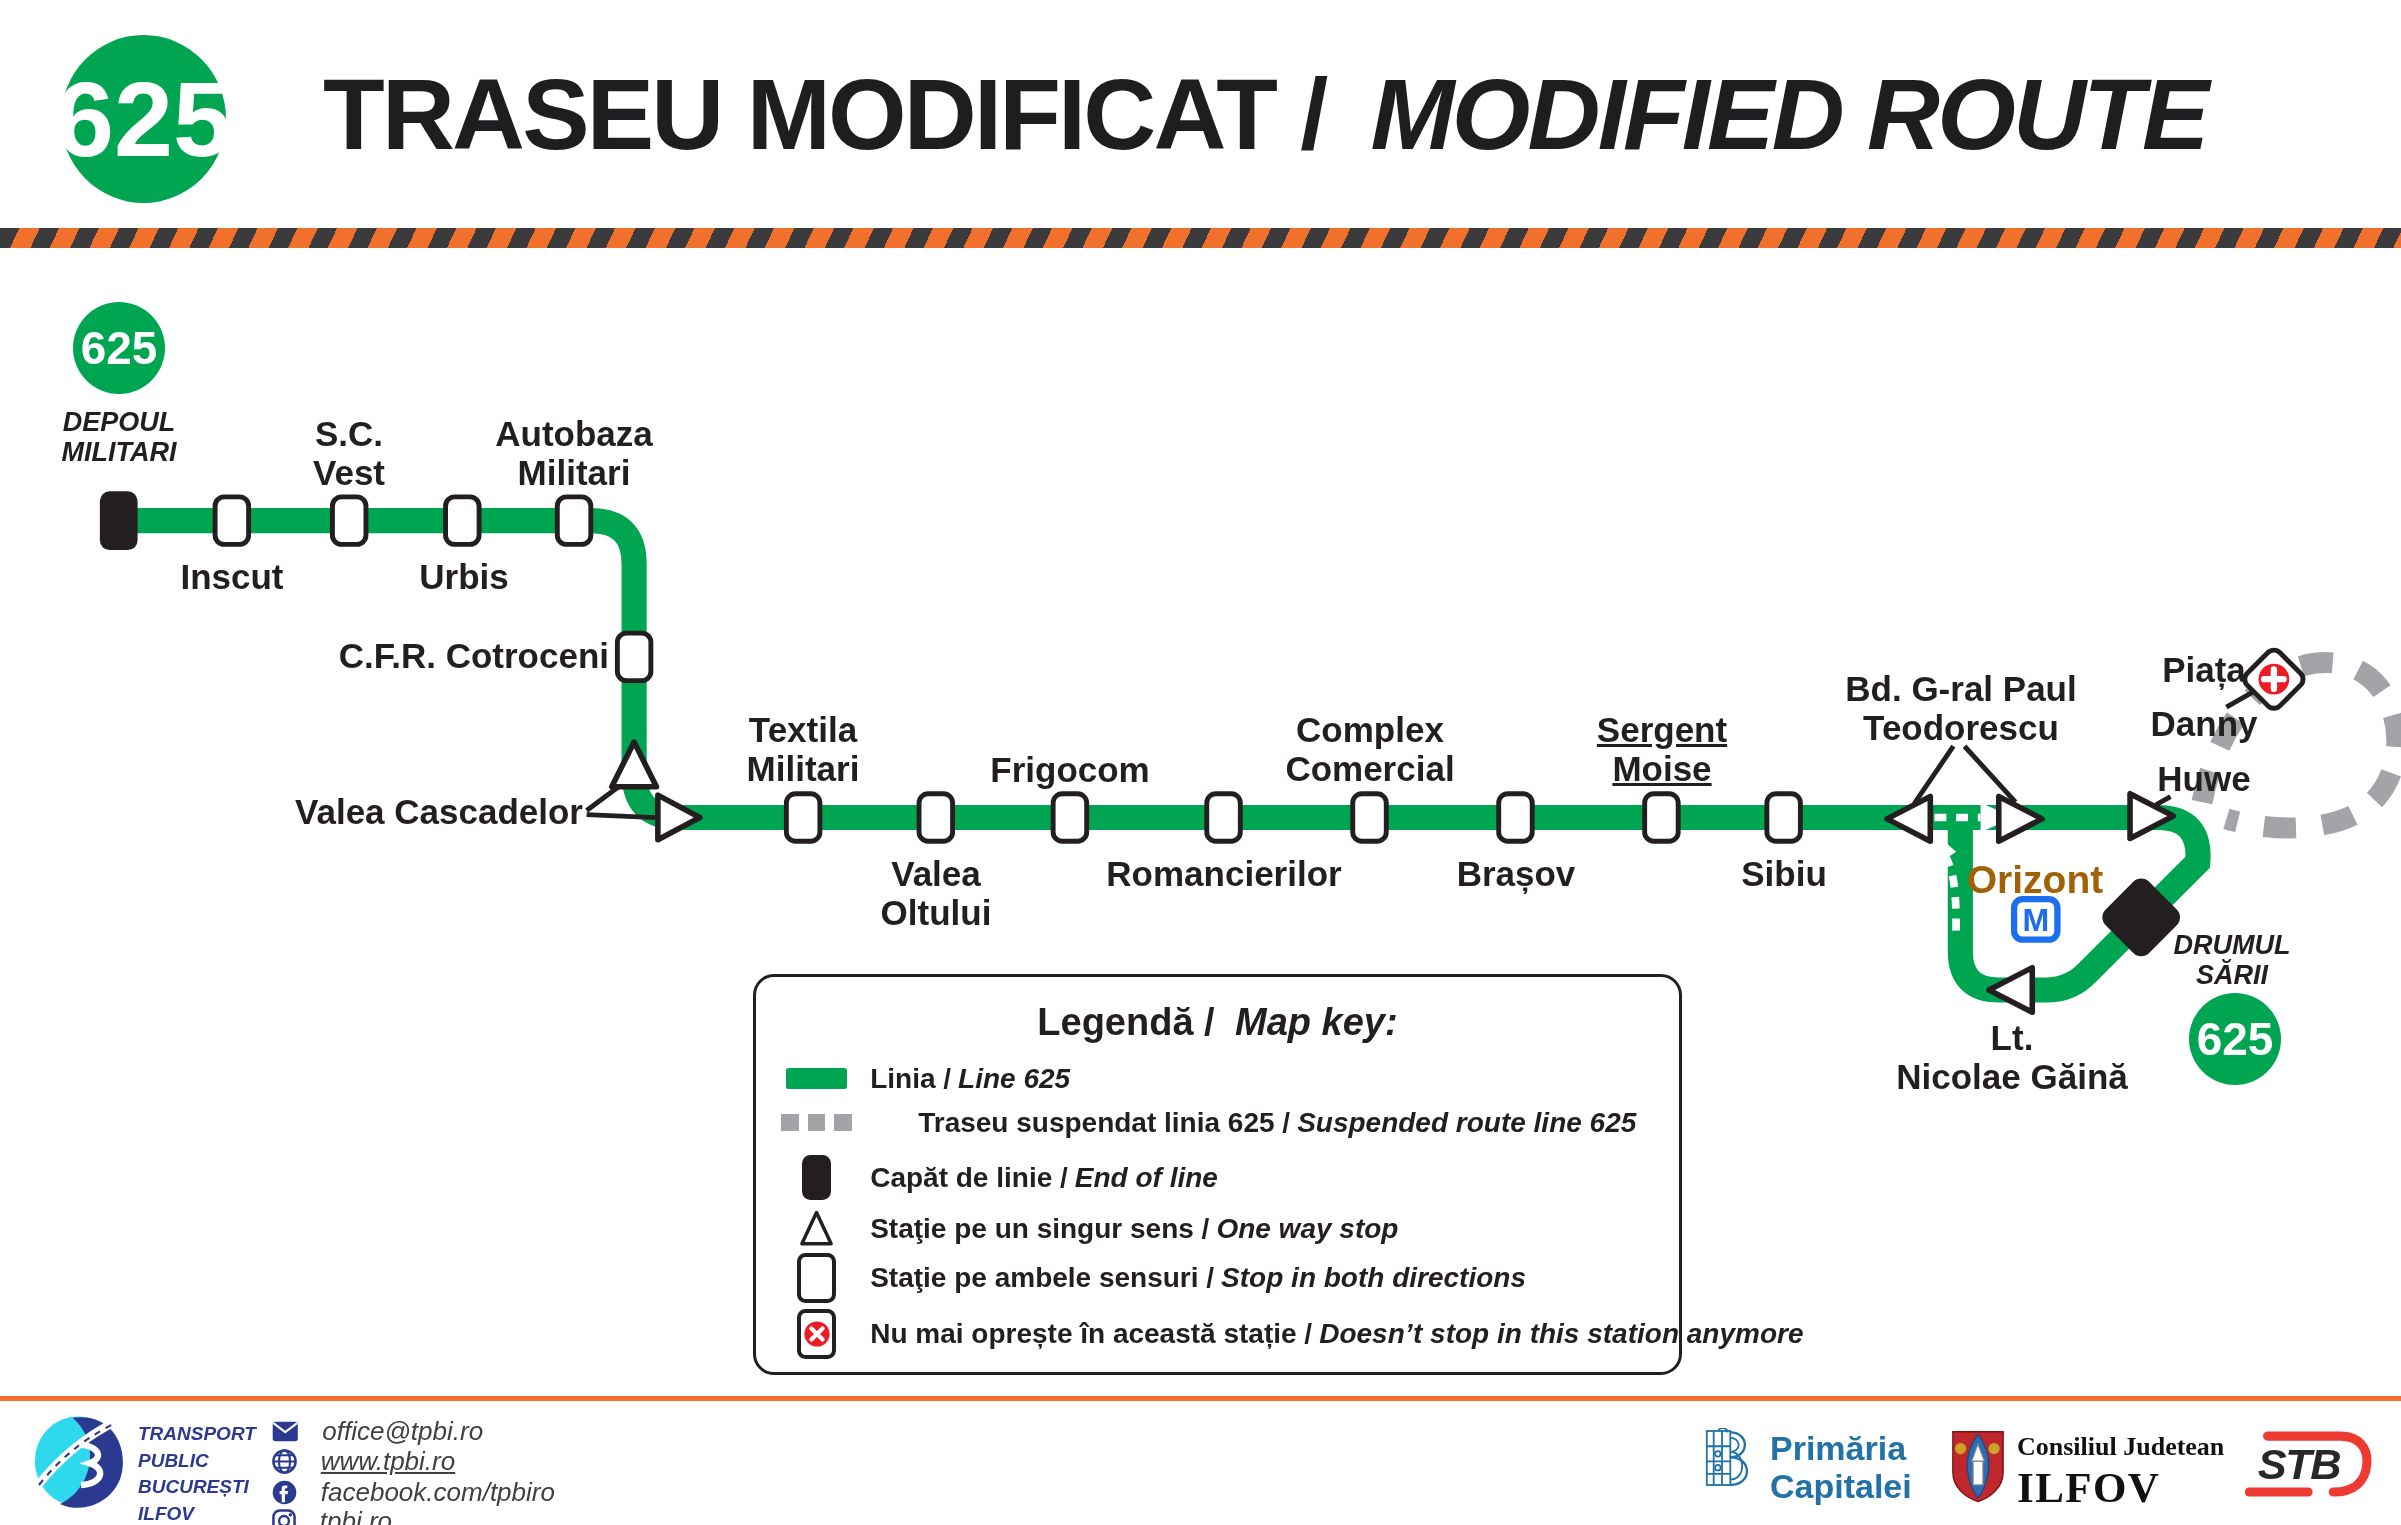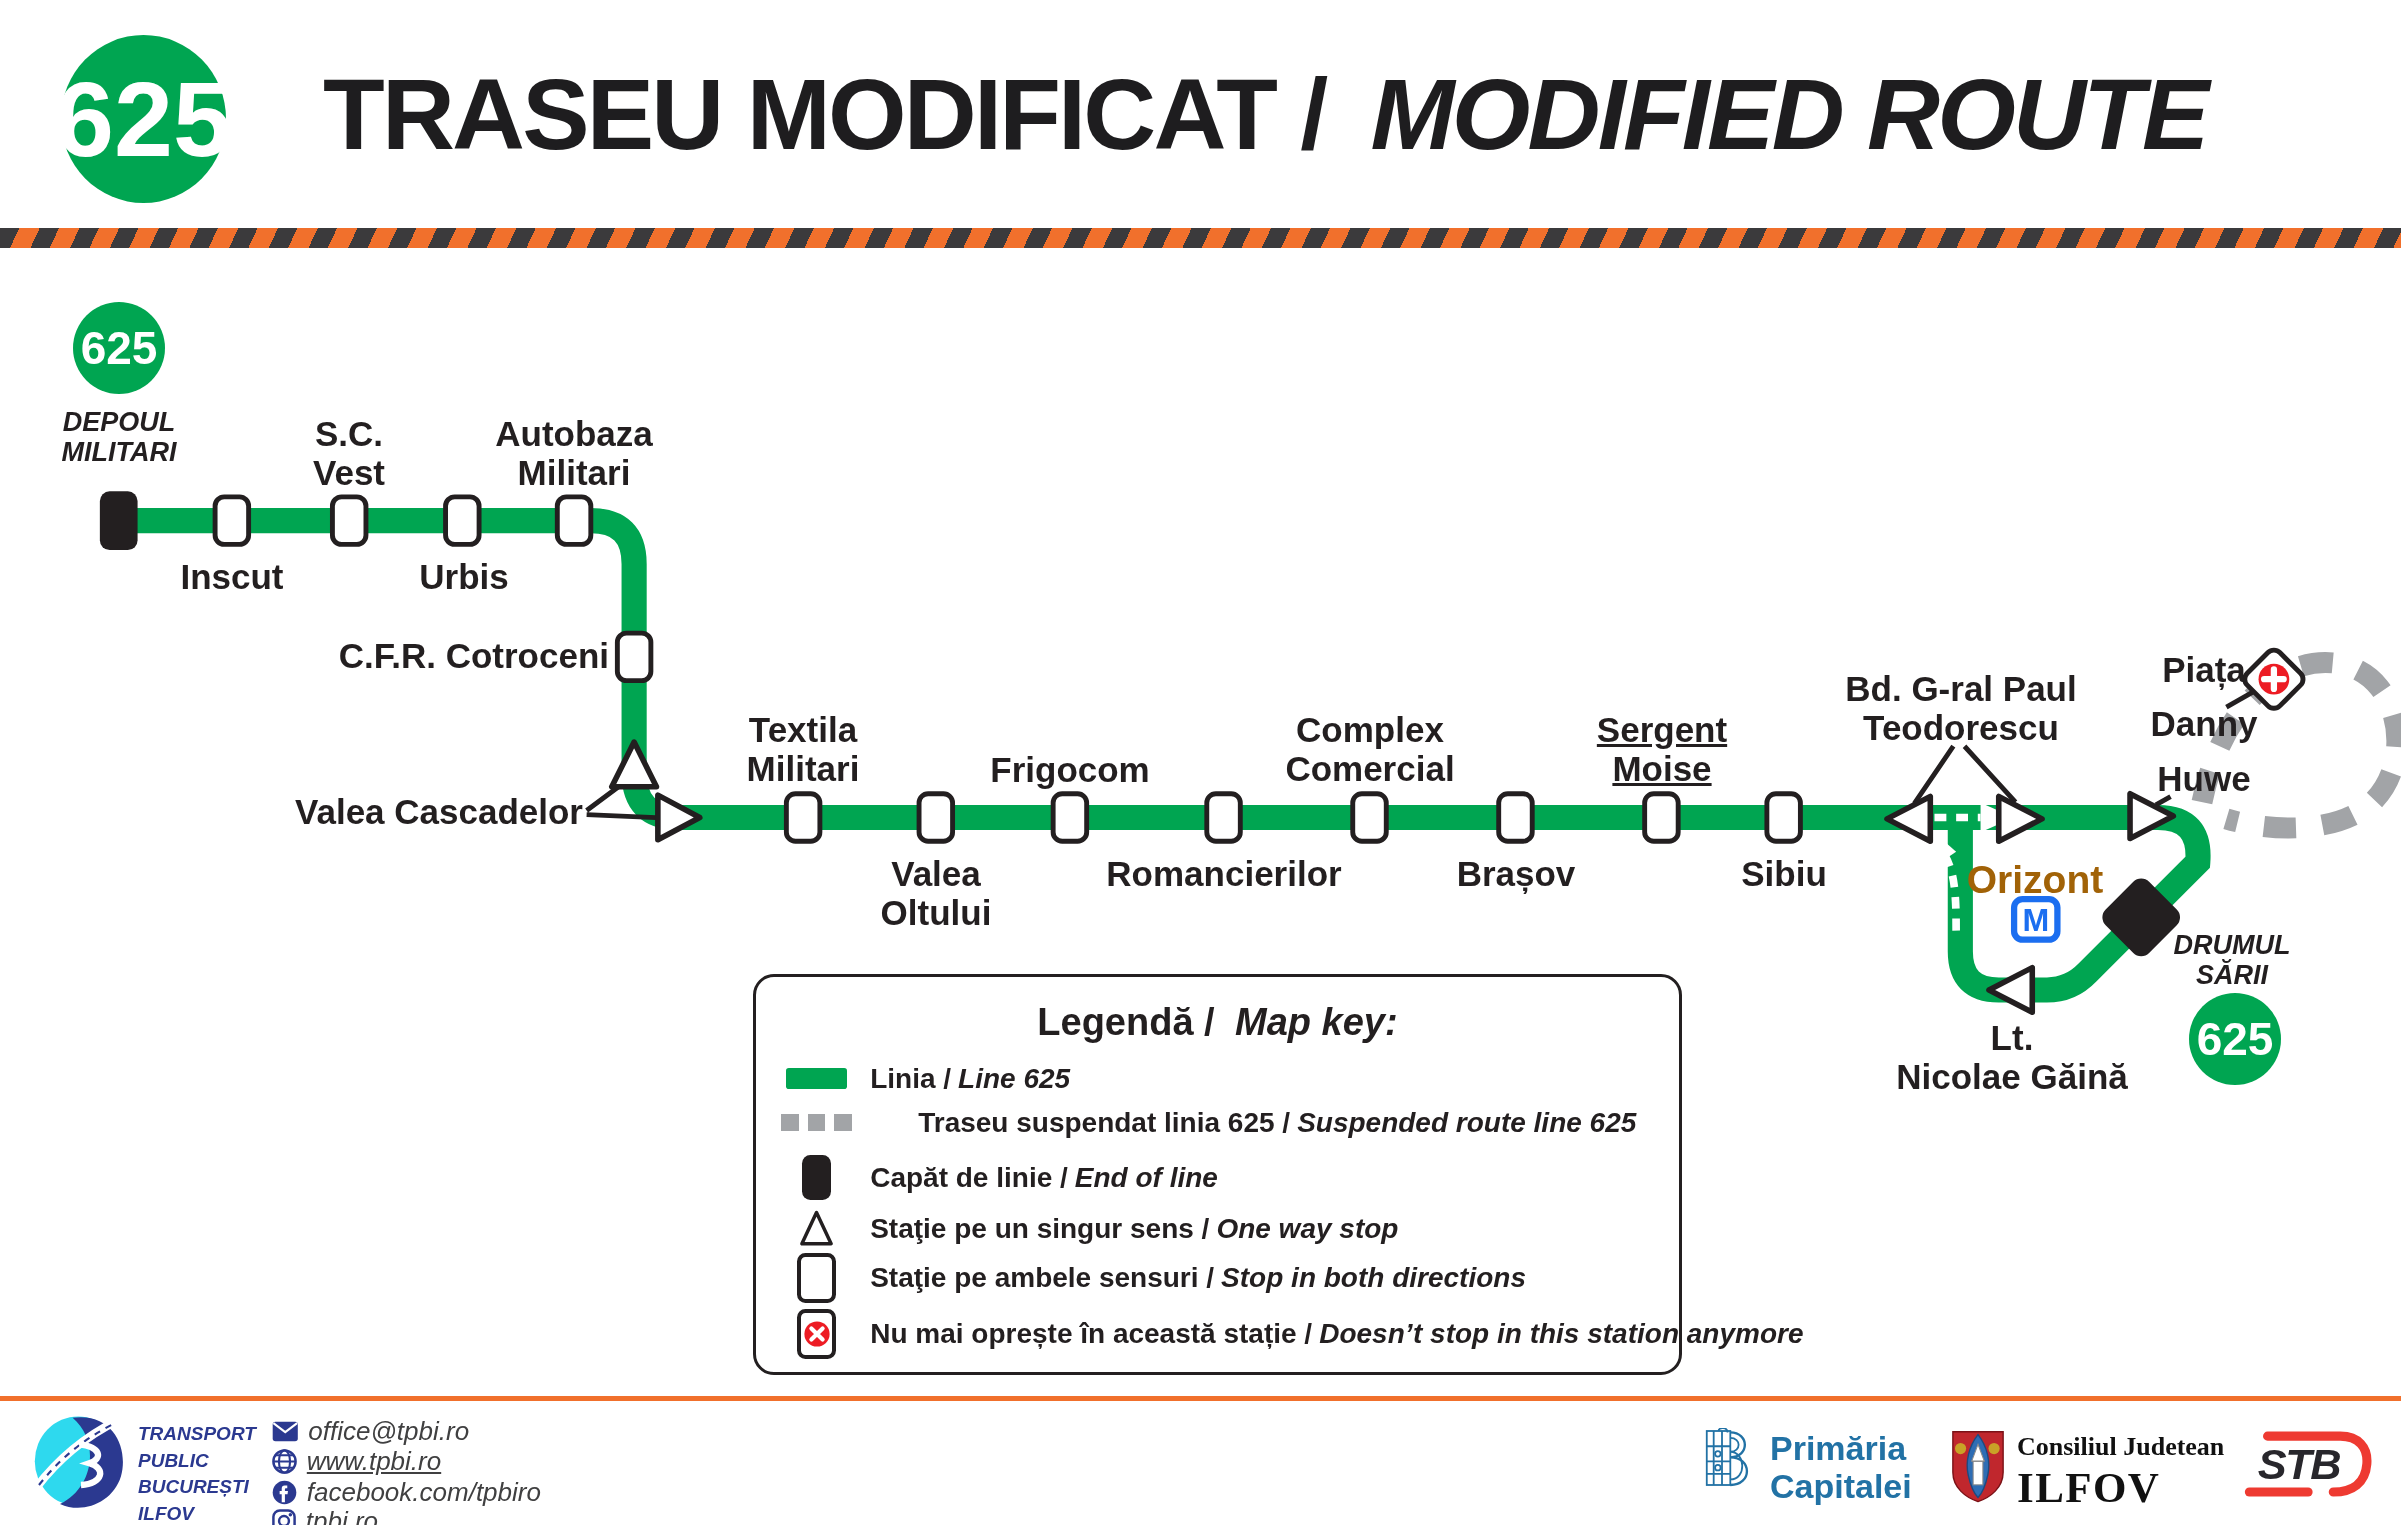--- a/index.html
+++ b/index.html
@@ -48,21 +48,21 @@
   .sw-dash span{width:17.5px;height:17.5px;background:#a2a4a7;display:block;}
   .sw-term{width:29px;height:45px;background:#231f20;border-radius:8.4px;}
   .sw-box{width:31px;height:42px;background:#fff;border:4.2px solid #231f20;border-radius:8.4px;}
   .sw-nostop{position:relative;width:31px;height:42px;background:#fff;border:4.2px solid #231f20;
              border-radius:8.4px;display:flex;align-items:center;justify-content:center;}
   
   #fdivider{position:absolute;left:0;top:1396px;width:2401px;height:4.9px;background:#f1702c;}
   #agency-name{position:absolute;left:138px;top:1421px;font-size:19px;font-weight:bold;
                font-style:italic;color:#2b3990;line-height:1.4;white-space:pre-line;}
   .contact{position:absolute;left:272px;height:28px;display:flex;align-items:center;gap:9.8px;}
-  .contact .ctx{font-size:26px;font-style:italic;color:#404041;}
+  .contact .ctx{font-size:26px;font-style:italic;color:#404041;margin-left:14px;}
   .contact .u{text-decoration:underline;}
   #primaria-text{position:absolute;left:1770px;top:1429px;font-size:34px;font-weight:bold;
                  color:#2272a5;line-height:1.12;white-space:pre-line;}
   #consiliu-text{position:absolute;left:2017px;top:1432px;font-family:"Liberation Serif",serif;color:#111;}
   #consiliu-text .l1{font-size:26px;font-weight:bold;display:block;}
   #consiliu-text .l2{font-size:43px;font-weight:bold;display:block;margin-top:1.4px;letter-spacing:1.4px;}
 </style>
 </head>
 <body>
 

